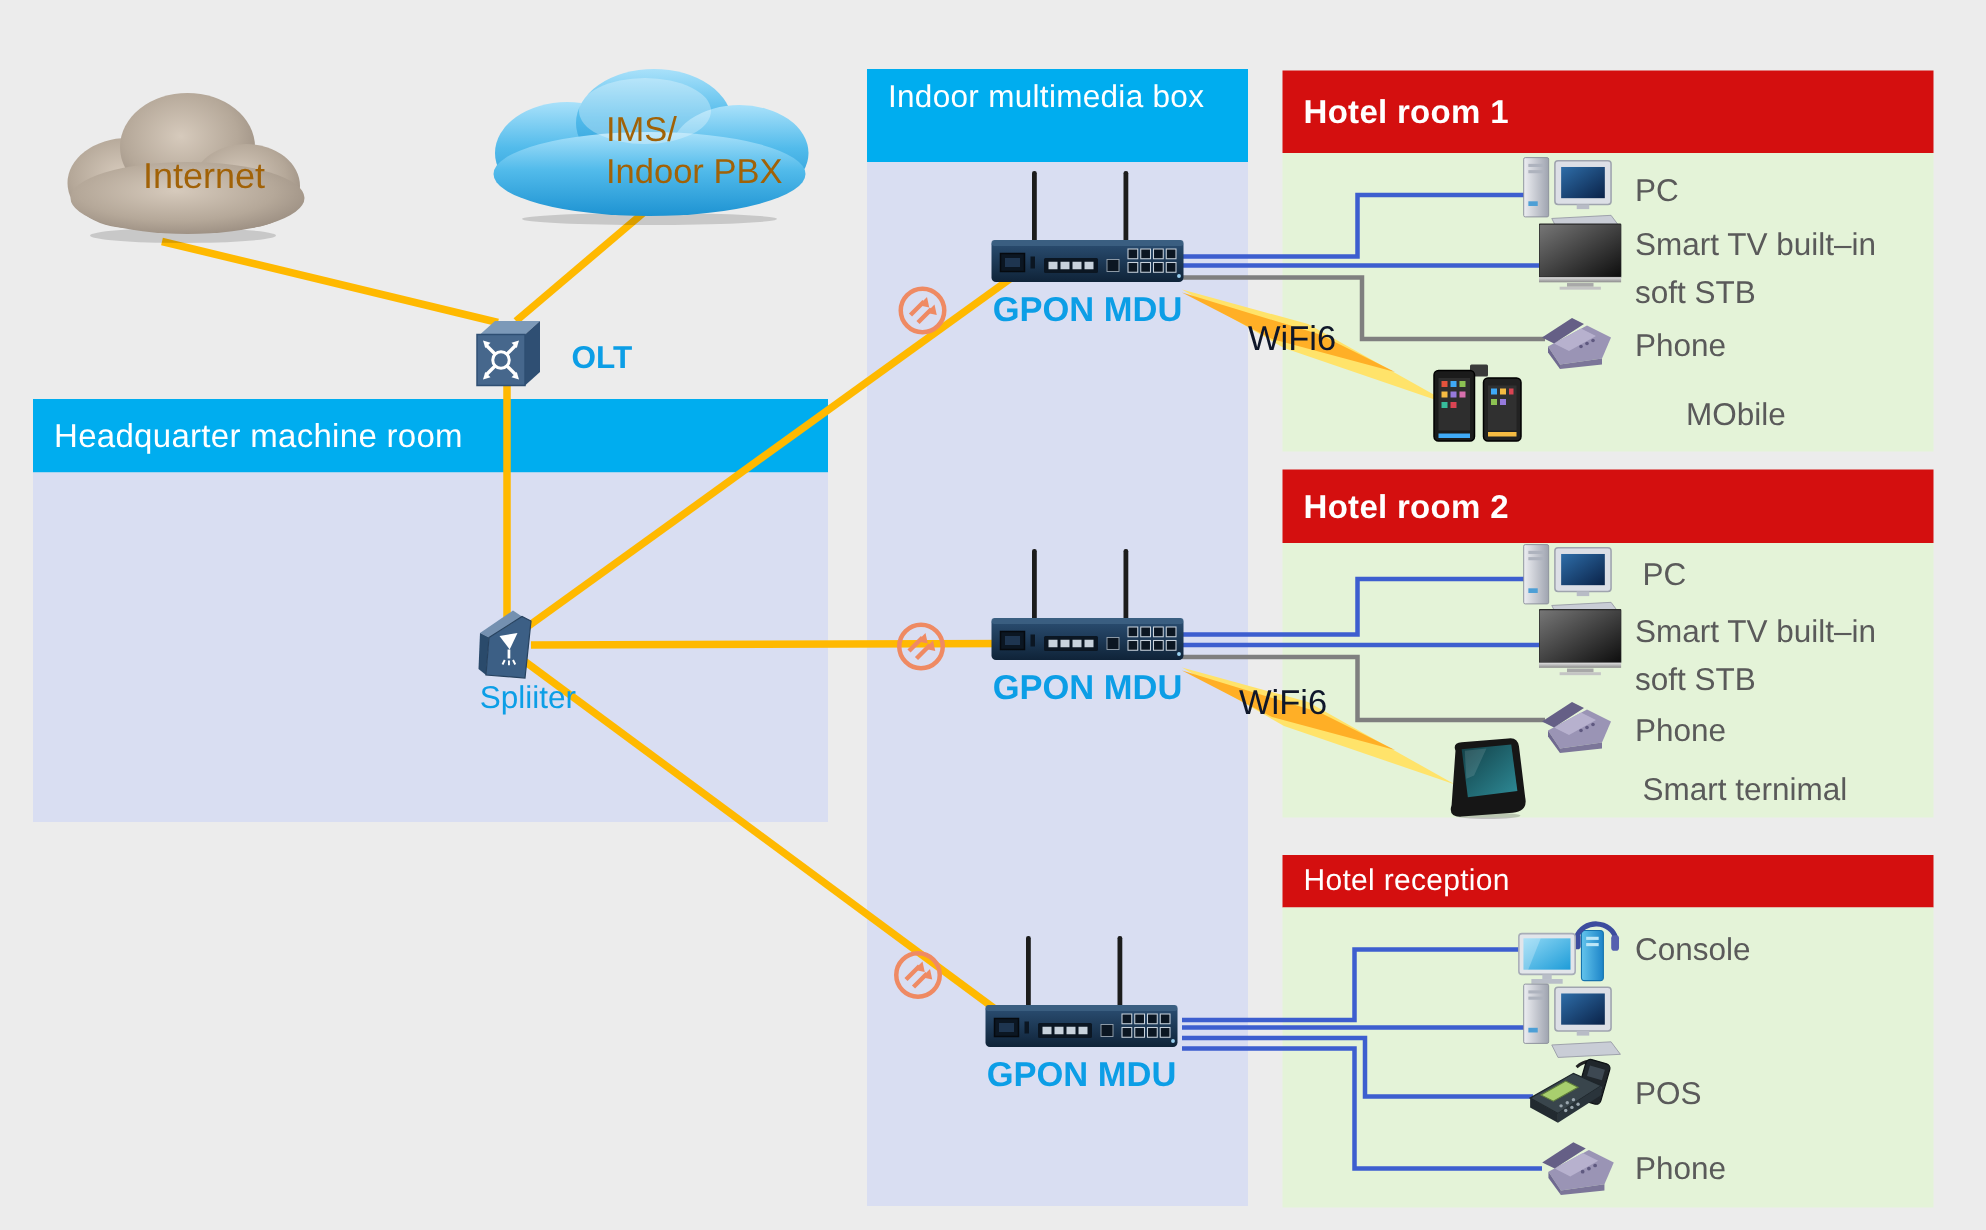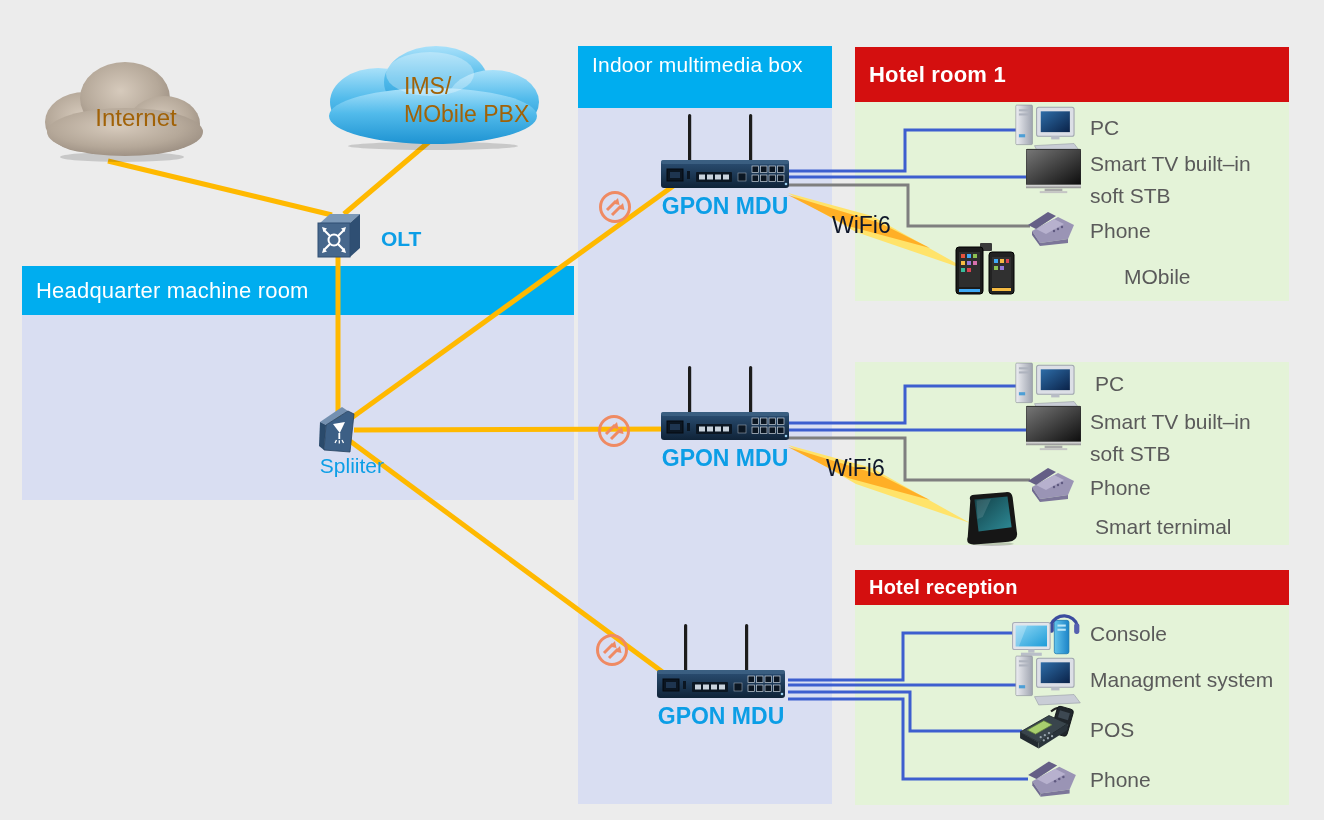--- a/index.html
+++ b/index.html
@@ -236,21 +236,21 @@
       <g fill="#EF8A63">
         <polygon points="20,8 21.5,15 14.5,13.5"></polygon>
           <polygon points="25,13 26.5,20 19.5,18.5"></polygon>
       </g>
     </symbol>
   </defs>
 </svg>
 
 <div class="canvas">
 
-  <div class="panel" style="left:22px; top:266px; width:530px; height:234px;padding-left:22px;">
+  <div class="panel" style="left:22px; top:266px; width:530px; height:282px;">
     <div class="panel-header cyan" style="height:49px; line-height:49px; font-size:22px; font-weight:500;">
       <span class="hdr-text">Headquarter machine room</span>
     </div>
     <div class="panel-body lavender" style="top:49px;"></div>
   </div>
 
   <div class="panel" style="left:578px; top:46px; width:254px; height:758px;">
     <div class="panel-header cyan" style="height:62px; font-size:21px; font-weight:500; line-height:27px; padding-top:5px; box-sizing:border-box;">
       <span class="hdr-text" style="padding-right:18px;">Indoor multimedia box</span>
     </div>
@@ -258,25 +258,28 @@
   </div>
 
   <div class="panel" style="left:855px; top:47px; width:434px; height:254px;">
     <div class="panel-header red" style="height:55px; line-height:55px; font-size:22px; font-weight:bold;">
       <span class="hdr-text">Hotel room 1</span>
     </div>
     <div class="panel-body green" style="top:55px;"></div>
   </div>
 
   <div class="panel" style="left:855px; top:313px; width:434px; height:232px;">
+    <div class="panel-header red" style="height:49px; line-height:49px; font-size:22px; font-weight:bold;">
+      <span class="hdr-text">Hotel room 2</span>
+    </div>
     <div class="panel-body green" style="top:49px;"></div>
   </div>
 
   <div class="panel" style="left:855px; top:570px; width:434px; height:235px;">
-    <div class="panel-header red" style="height:35px; line-height:35px; font-size:20px; font-weight:bold;">
+    <div class="panel-header red" style="height:35px; line-height:35px; font-size:20px; font-weight:normal;">
       <span class="hdr-text">Hotel reception</span>
     </div>
     <div class="panel-body green" style="top:35px;"></div>
   </div>
 
   <svg class="lines" width="1324" height="820">
 
     <g stroke="#FFB900" stroke-width="5" fill="none">
       <polyline points="108,161 332,215"></polyline>
       <polyline points="430,141 344,214"></polyline>
@@ -326,21 +329,21 @@
     <ellipse cx="115" cy="106" rx="85" ry="4" fill="rgba(0,0,0,.15)"></ellipse>
     <g fill="url(#gIms)">
       <ellipse cx="60" cy="62" rx="48" ry="34"></ellipse>
       <ellipse cx="118" cy="42" rx="52" ry="36"></ellipse>
       <ellipse cx="175" cy="62" rx="46" ry="32"></ellipse>
       <ellipse cx="115" cy="76" rx="104" ry="28"></ellipse>
     </g>
     <ellipse cx="112" cy="34" rx="44" ry="22" fill="rgba(255,255,255,.30)"></ellipse>
   </svg>
   <div class="cloud-label" style="left:404px; top:72px; font-size:23px; font-weight:500; line-height:29px;">IMS/</div>
-  <div class="cloud-label" style="left:404px; top:100px; font-size:23px; font-weight:500; line-height:29px;">MObile PBX</div>
+  <div class="cloud-label" style="left:404px; top:100px; font-size:23px; font-weight:500; line-height:29px;">Indoor PBX</div>
 
   <svg class="icon" style="left:314px; top:211px;" width="50" height="52">
       <use href="#sym-olt"></use>
     </svg>
   <div class="blue-label" style="left:381px; top:227px; font-size:21px;">OLT</div>
 
   <svg class="icon" style="left:314px; top:402px;" width="46" height="54">
       <use href="#sym-splitter"></use>
     </svg>
   <div class="blue-label" style="left:294px; top:454px; width:90px; text-align:right; font-size:21px; font-weight:500;">Spliiter</div>
@@ -416,21 +419,20 @@
   <div class="dev-label" style="left:1095px; top:515px;">Smart ternimal</div>
 
   <svg class="icon" style="left:1012px; top:612px;" width="70" height="48">
       <use href="#sym-console"></use>
     </svg>
   <div class="dev-label" style="left:1090px; top:622px;text-align:right;">Console</div>
 
   <svg class="icon" style="left:1013px; top:654px;" width="68" height="52">
       <use href="#sym-pc"></use>
     </svg>
-  <div class="dev-label" style="left:1090px; top:668px;">Managment system</div>
 
   <svg class="icon" style="left:1018px; top:704px;" width="64" height="52">
       <use href="#sym-pos"></use>
     </svg>
   <div class="dev-label" style="left:1090px; top:718px;">POS</div>
 
   <svg class="icon" style="left:1024px; top:756px;" width="56" height="42">
       <use href="#sym-phone"></use>
     </svg>
   <div class="dev-label" style="left:1090px; top:768px;">Phone</div>

